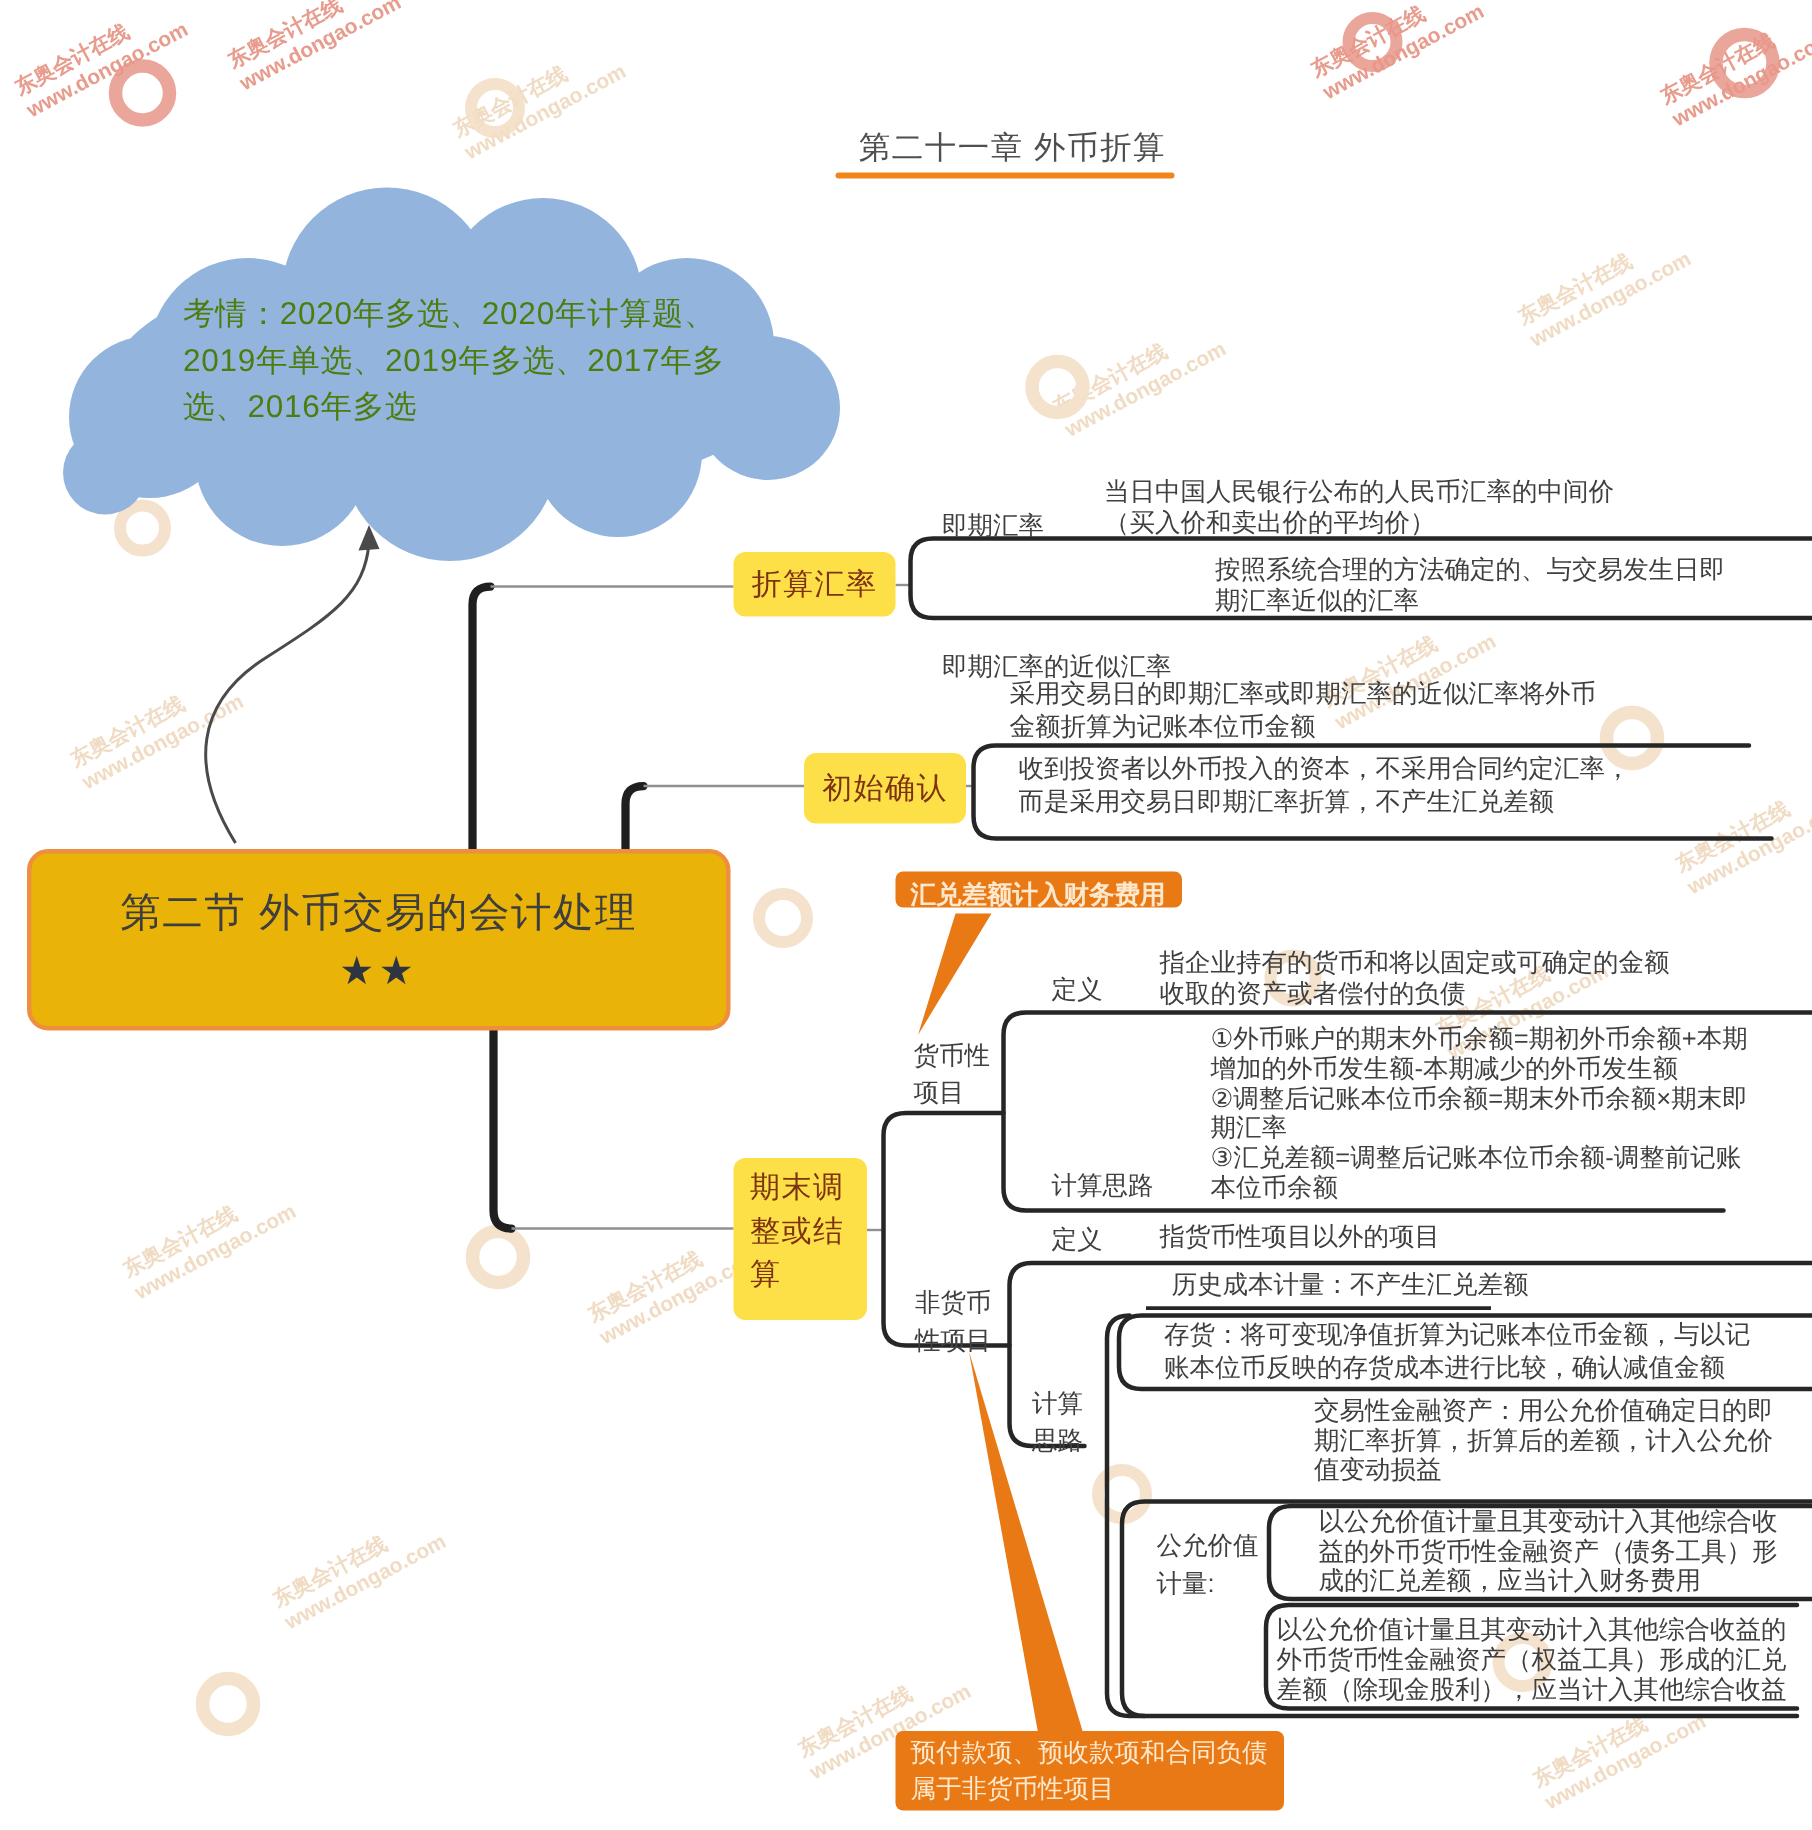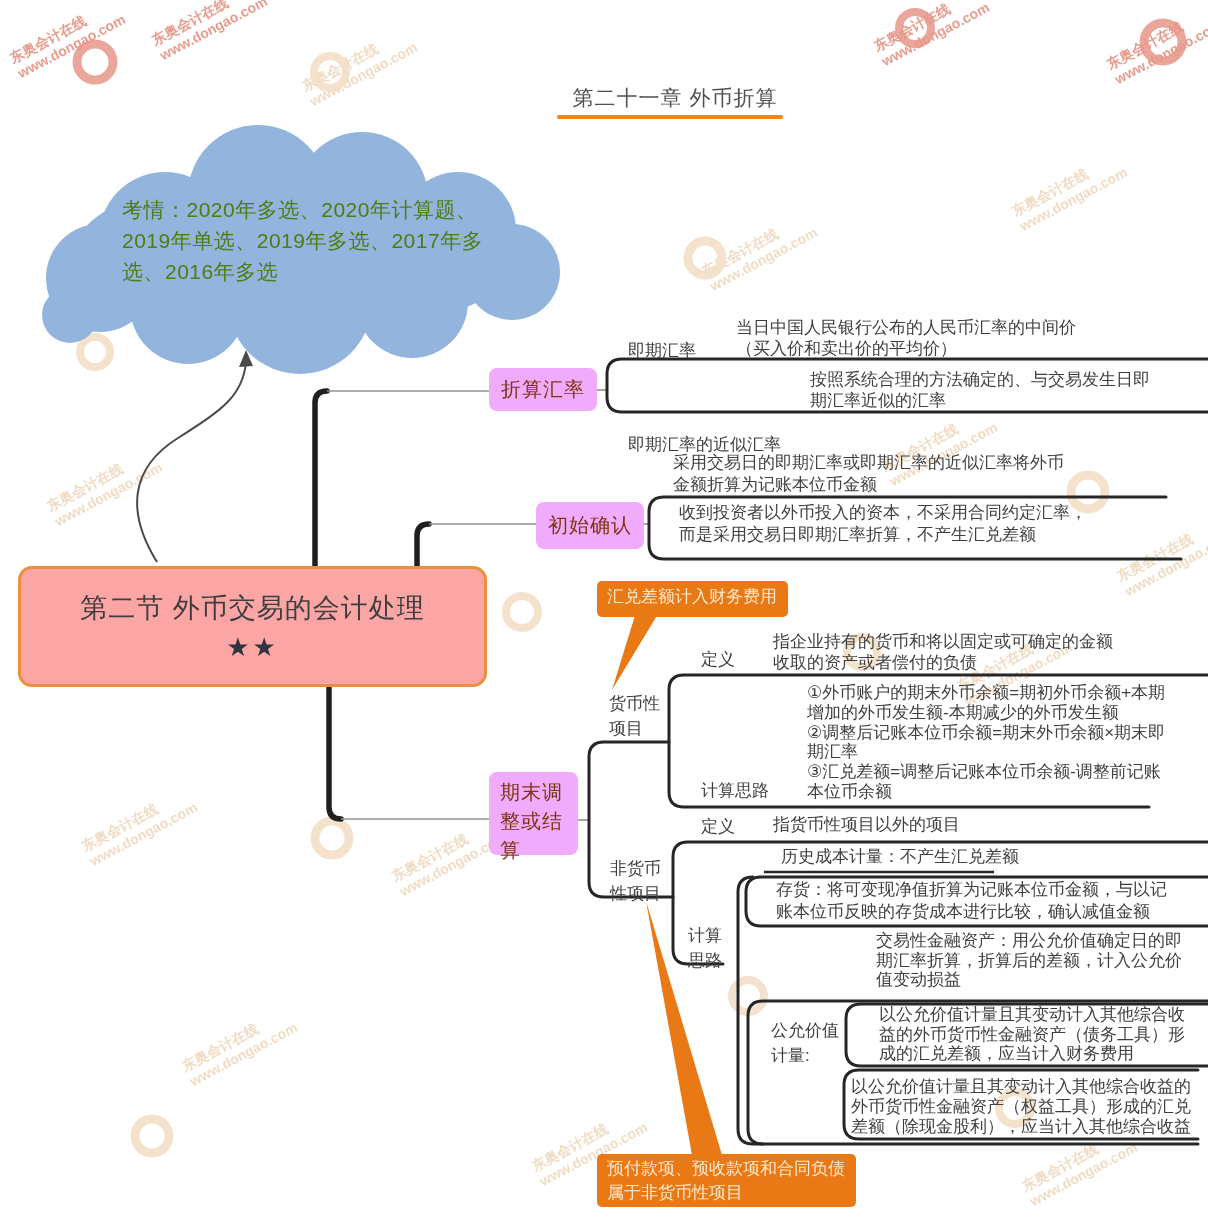--- a/index.html
+++ b/index.html
@@ -14,27 +14,27 @@
   #wm{position:absolute;inset:0;z-index:0;pointer-events:none;}
   .wmtxt{position:absolute;transform:rotate(-28deg);font-size:14px;line-height:17px;
     color:#f0dcc4;white-space:pre-line;font-weight:bold;}
   .wmred{color:#e79c8d;}
   
   #lines{position:absolute;left:0;top:0;z-index:1;}
   
   .txt{position:absolute;z-index:2;font-size:17px;line-height:20.5px;color:#3f3f3f;}
   .lbl{position:absolute;z-index:2;font-size:17px;color:#3f3f3f;}
   .onode{
-    position:absolute;z-index:2;background:#f0abfc;color:#7e3310;
+    position:absolute;z-index:2;background:#fde047;color:#7e3310;
     border-radius:8px;display:flex;align-items:center;justify-content:center;
     font-size:20px;letter-spacing:1px;
   }
   #main-node{
     position:absolute;z-index:2;left:18px;top:566px;width:469px;height:121px;
-    background:#fca5a5;border:3.5px solid #ed8f3e;border-radius:14px;
+    background:#eab308;border:3.5px solid #ed8f3e;border-radius:14px;
     box-sizing:border-box;display:flex;flex-direction:column;align-items:center;
     justify-content:center;gap:6px;
   }
   #main-node .t1{font-size:27px;color:#3e3e3e;letter-spacing:1px;}
   #main-node .t2{font-size:26px;color:#2e3440;letter-spacing:3px;}
   .callout{
     position:absolute;z-index:3;background:#e87915;color:#ffe9ce;
     border-radius:5px;font-size:17px;box-sizing:border-box;
   }
   #page-title{position:absolute;z-index:2;left:545px;top:84px;width:260px;
@@ -180,36 +180,36 @@
 2019年单选、2019年多选、2017年多
 选、2016年多选</div>
 
   <div id="main-node">
     <div class="t1">第二节 外币交易的会计处理</div>
     <div class="t2">★★</div>
   </div>
 
   <div class="onode" style="left:489px;top:368px;width:108px;height:43px;">折算汇率</div>
   <div class="onode" style="left:536px;top:502px;width:108px;height:47px;">初始确认</div>
-  <div class="onode" style="left:489px;top:772px;width:89px;height:83px;justify-content:flex-start;
+  <div class="onode" style="left:489px;top:772px;width:89px;height:108px;justify-content:flex-start;
        padding:6px 0 6px 11px;box-sizing:border-box;line-height:29px;align-items:flex-start;">期末调整或结算</div>
 
   <div class="lbl" style="left:628px;top:339px;">即期汇率</div>
   <div class="txt pre" style="left:736px;top:318px;">当日中国人民银行公布的人民币汇率的中间价
 （买入价和卖出价的平均价）</div>
   <div class="lbl" style="left:628px;top:388px;margin-top:45px;">即期汇率的近似汇率</div>
   <div class="txt pre" style="left:810px;top:370px;">按照系统合理的方法确定的、与交易发生日即
 期汇率近似的汇率</div>
 
   <div class="txt pre" style="left:673px;top:452px;line-height:21.5px;">采用交易日的即期汇率或即期汇率的近似汇率将外币
 金额折算为记账本位币金额</div>
   <div class="txt pre" style="left:679px;top:502px;line-height:21.5px;">收到投资者以外币投入的资本，不采用合同约定汇率，
 而是采用交易日即期汇率折算，不产生汇兑差额</div>
 
-  <div class="callout" style="left:597px;top:581px;width:191px;height:36px;line-height:31px;padding-left:10px;">汇兑差额计入财务费用</div>
+  <div class="callout" style="left:597px;top:581px;width:191px;height:24px;line-height:31px;padding-left:10px;font-weight:bold;">汇兑差额计入财务费用</div>
 
   <div class="lbl pre" style="left:609px;top:691px;width:54px;line-height:25px;">货币性项目</div>
   <div class="lbl" style="left:701px;top:648px;">定义</div>
   <div class="txt pre" style="left:773px;top:631px;line-height:21px;">指企业持有的货币和将以固定或可确定的金额
 收取的资产或者偿付的负债</div>
   <div class="lbl" style="left:701px;top:779px;">计算思路</div>
   <div class="txt pre" style="left:807px;top:683px;line-height:19.8px;">①外币账户的期末外币余额=期初外币余额+本期
 增加的外币发生额-本期减少的外币发生额
 ②调整后记账本位币余额=期末外币余额×期末即
 期汇率

